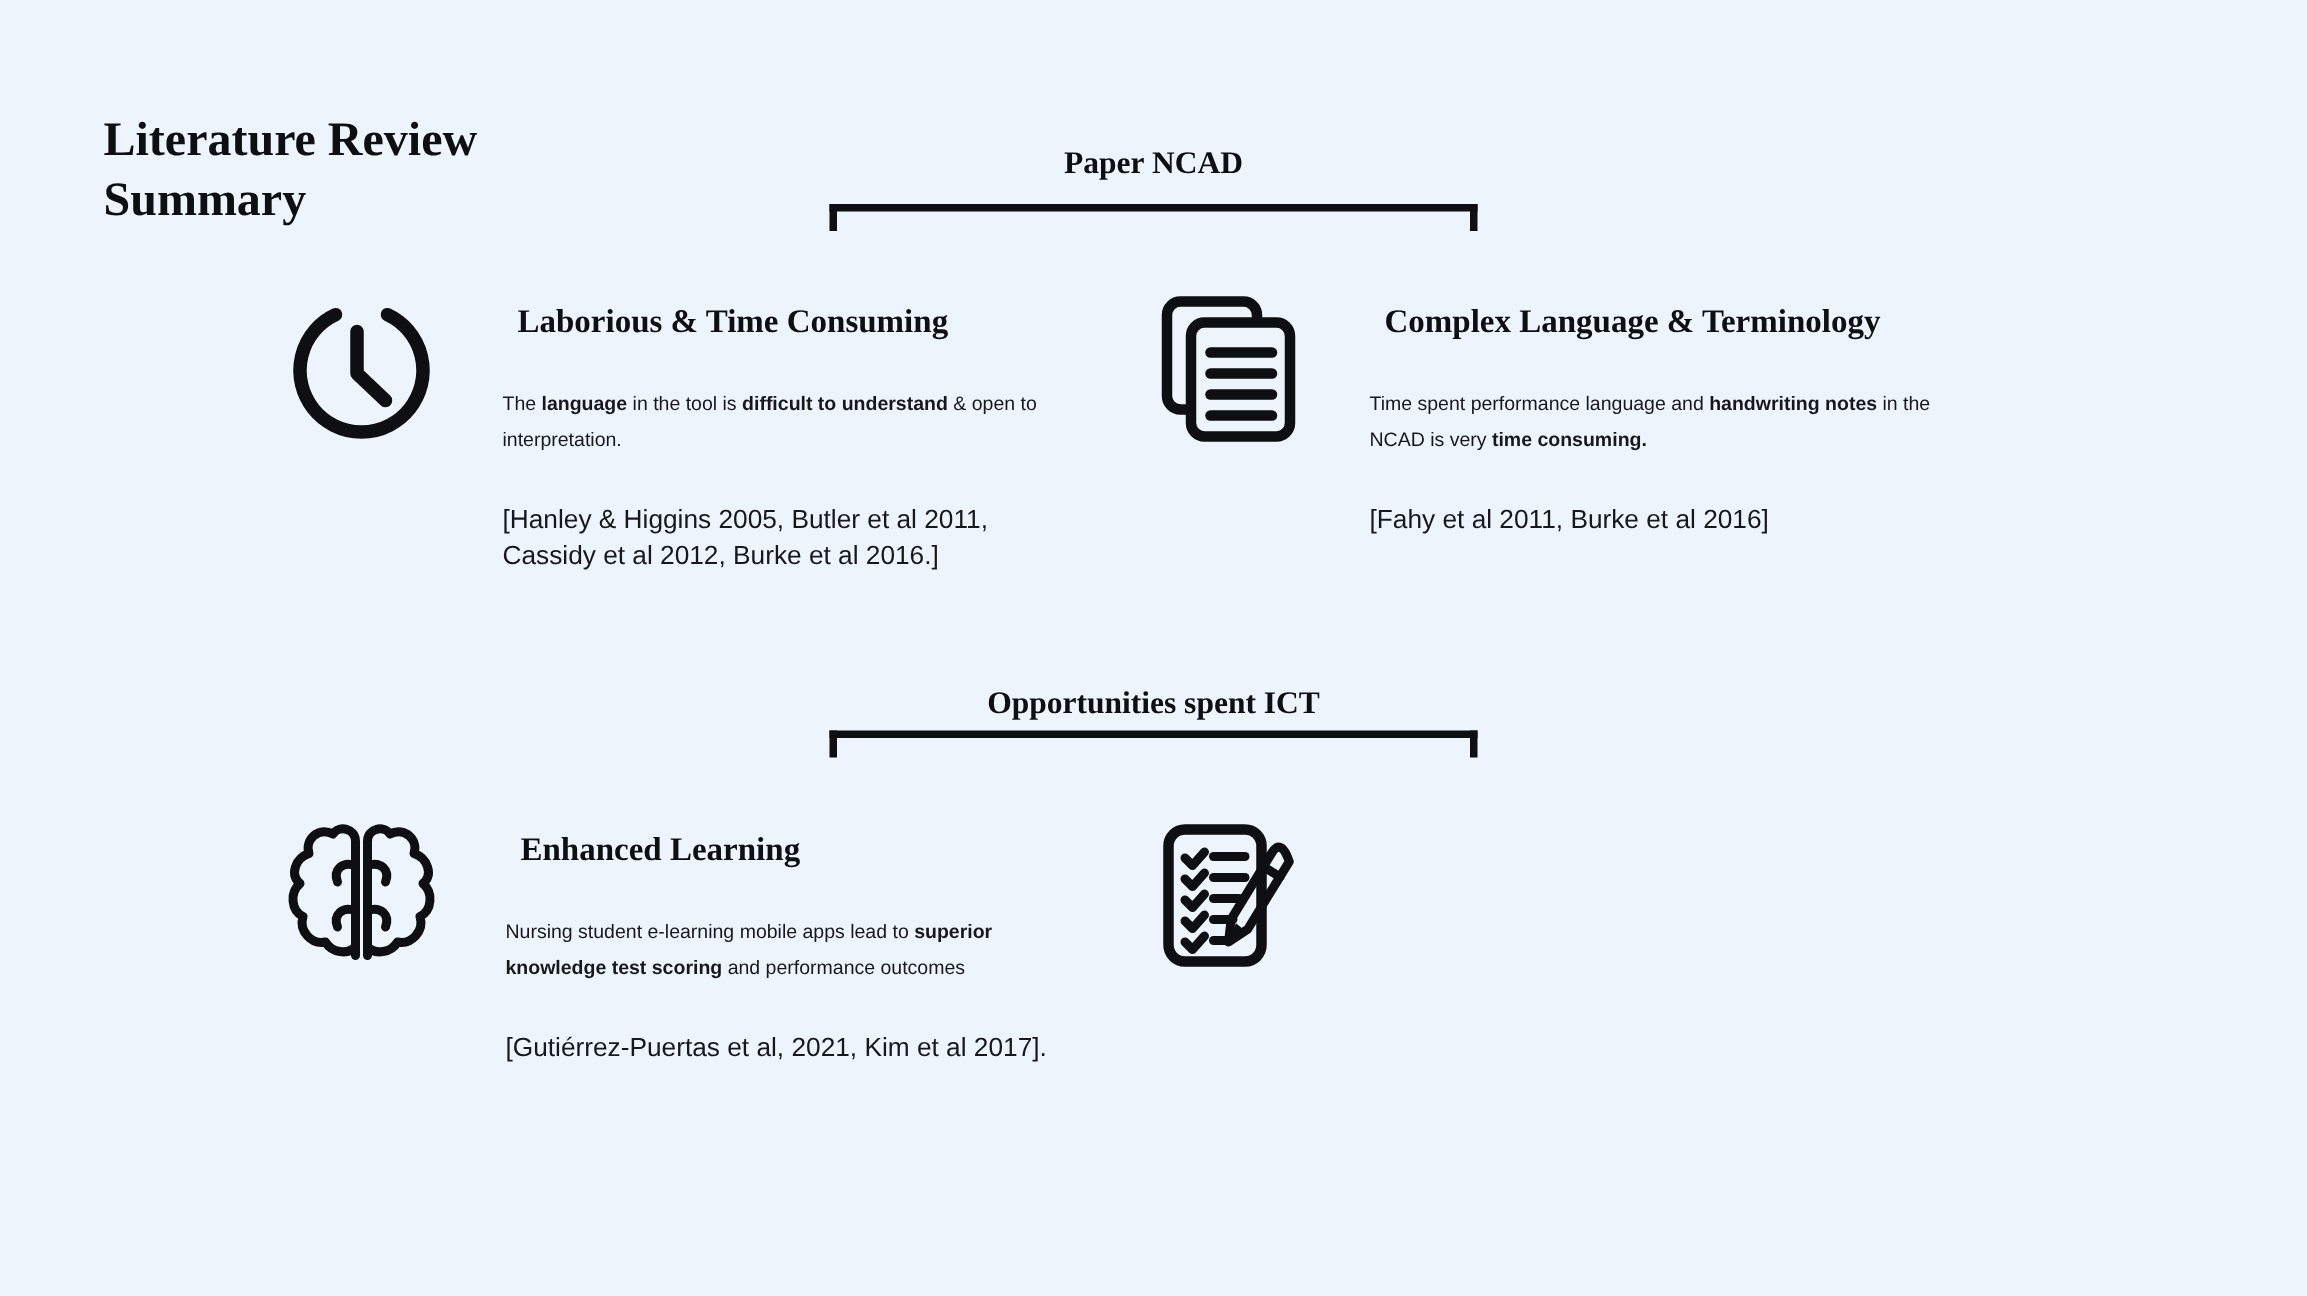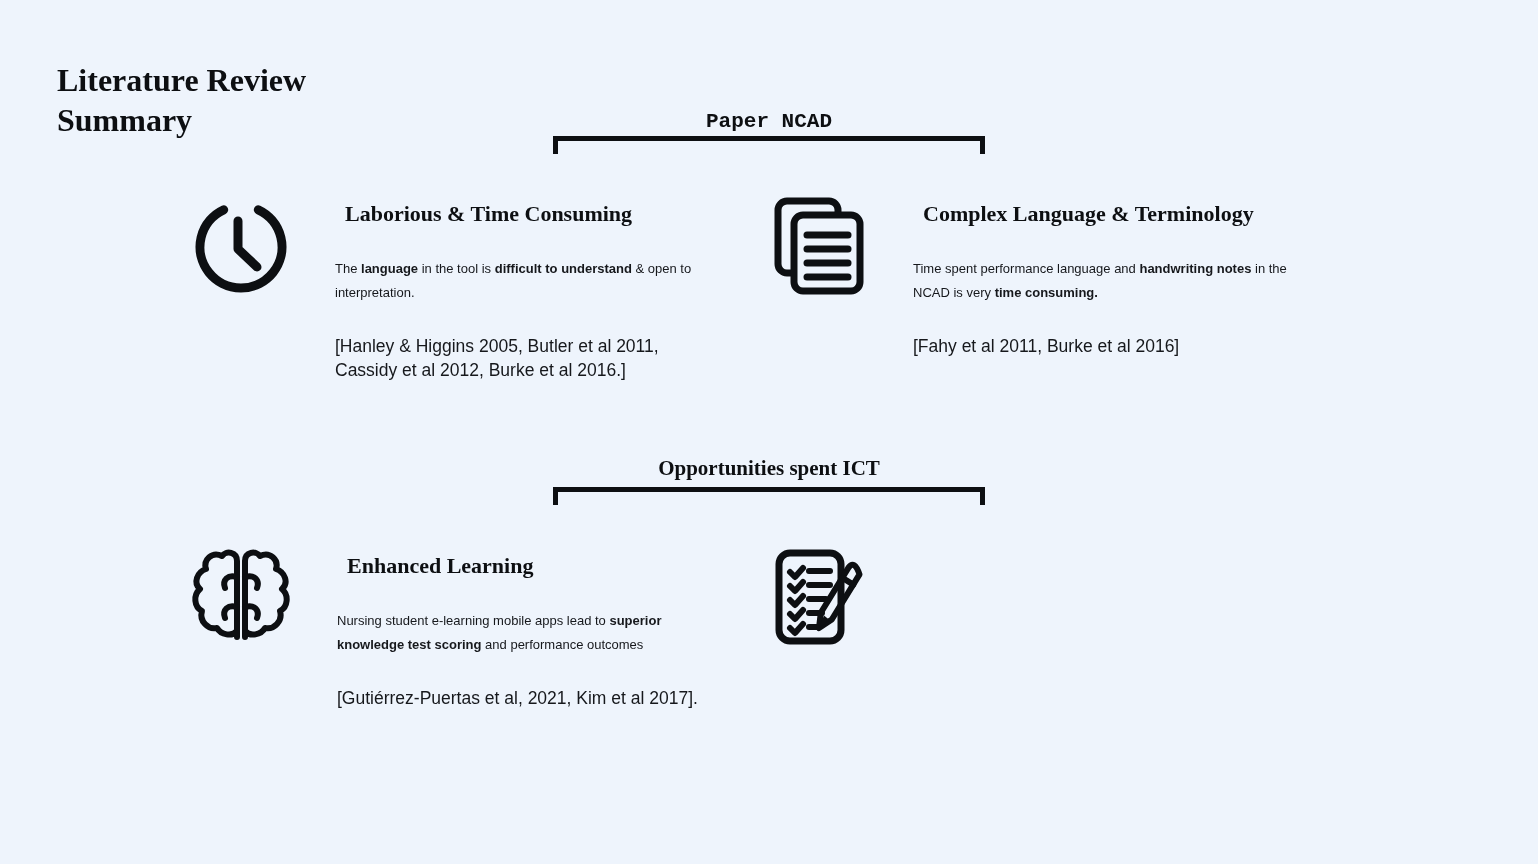--- a/index.html
+++ b/index.html
@@ -18,40 +18,40 @@
     position:relative;
     width:1538px;
     height:864px;
     background:var(--bg);
     overflow:hidden;
   }
   .page-title{
     position:absolute;
     left:57px; top:60px;
     width:370px;
-    margin:0;
+    margin:12px;
     font-family:"Liberation Serif","DejaVu Serif",serif;
     font-weight:700;
     font-size:32px;
     line-height:40px;
     color:var(--ink);
   }
   .group-header{
     position:absolute;
     left:553px;
     width:432px;
     margin:0;
     text-align:center;
     font-family:"Liberation Serif","DejaVu Serif",serif;
     font-weight:700;
     font-size:21px;
     line-height:24px;
     color:var(--ink);
   }
-  .gh1{top:110px;font-family:Liberation Mono, monospace;}
+  .gh1{top:96px;}
   .gh2{top:456px;}
   .bracket{
     position:absolute;
     left:553px;
     width:432px;
     height:18px;
     border-top:5px solid var(--ink);
     border-left:5px solid var(--ink);
     border-right:5px solid var(--ink);
   }

